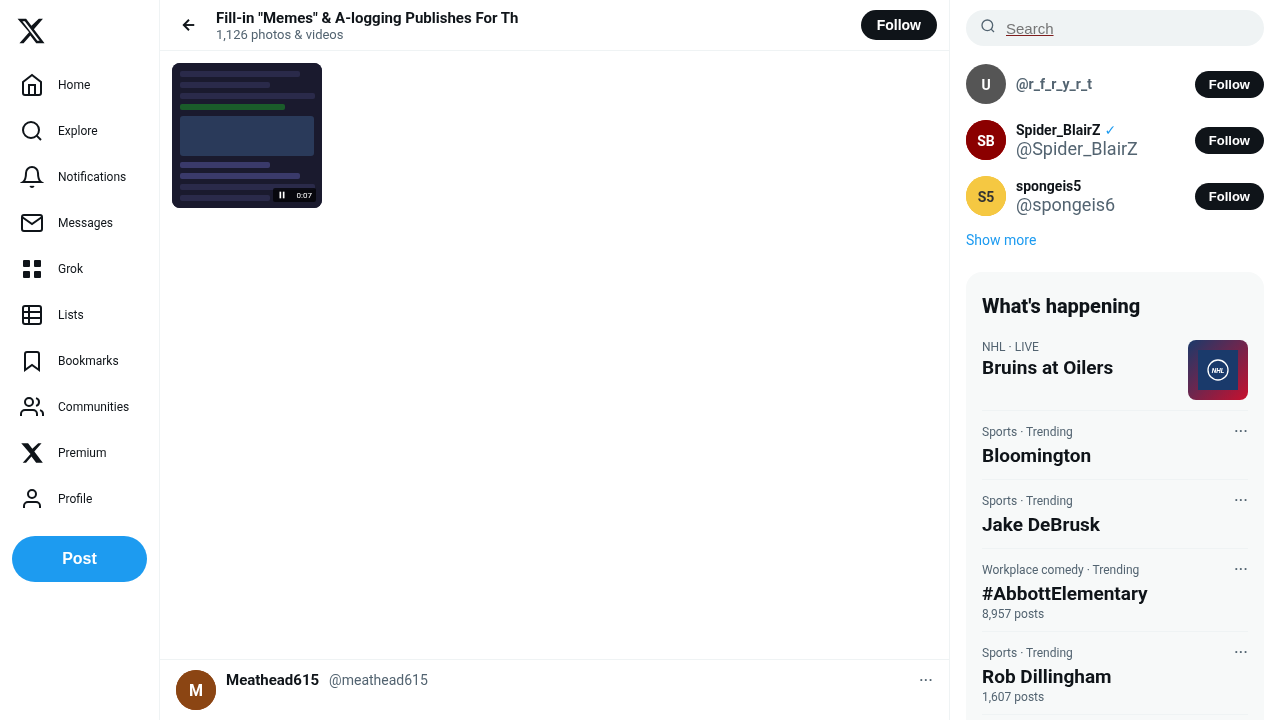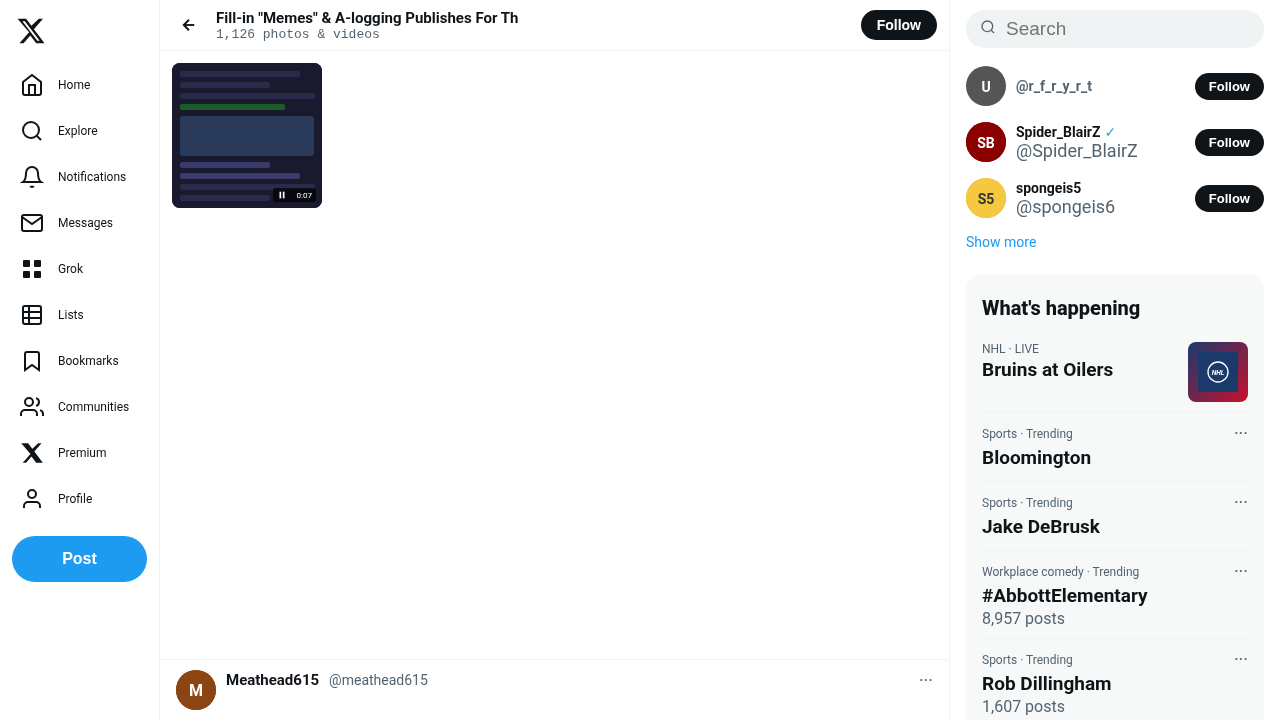--- a/index.html
+++ b/index.html
@@ -103,21 +103,21 @@
       color: #0f1419;
     }
     .gallery-header-text { flex: 1; min-width: 0; }
     .gallery-title {
       font-size: 15px;
       font-weight: 700;
       white-space: nowrap;
       overflow: hidden;
       text-overflow: ellipsis;
     }
-    .gallery-subtitle { font-size: 13px; color: #536471; font-family: Liberation Mono, monospace; }
+    .gallery-subtitle { font-size: 13px; color: #536471; }
     .follow-btn-header {
       background: #0f1419;
       color: white;
       border: none;
       border-radius: 20px;
       padding: 7px 16px;
       font-size: 14px;
       font-weight: 700;
       cursor: pointer;
     }
@@ -199,24 +199,25 @@
       padding: 8px 14px;
       gap: 10px;
       margin: 10px 0;
       position: sticky;
       top: 0;
       z-index: 10;
     }
     .search-bar input {
       border: none;
       background: transparent;
-      font-size: 19px;
+      font-size: 15px;
       outline: none;
       color: #7f1d1d;
       width: 100%;
+      text-decoration: underline;
     }
     .search-icon { color: #536471; font-size: 16px; }
 
     .section-title {
       font-size: 20px;
       font-weight: 800;
       margin: 8px 0 12px 0;
     }
 
     .suggested-user {
@@ -263,21 +264,21 @@
       margin: 16px 0;
     }
     .trending-item {
       padding: 10px 0;
       border-bottom: 1px solid #eff3f4;
       position: relative;
     }
     .trending-item:last-child { border-bottom: none; }
     .trending-meta { font-size: 12px; color: #536471; display: flex; justify-content: space-between; align-items: center; }
     .trending-topic { font-weight: 700; font-size: 19px; margin: 2px 0; }
-    .trending-count { font-size: 16px; color: #536471; }
+    .trending-count { font-size: 12px; color: #536471; }
     .trending-more { color: #536471; cursor: pointer; font-size: 18px; }
     .nhl-item {
       display: flex;
       align-items: flex-start;
       justify-content: space-between;
       gap: 10px;
     }
     .nhl-thumbnail {
       width: 60px;
       height: 60px;

